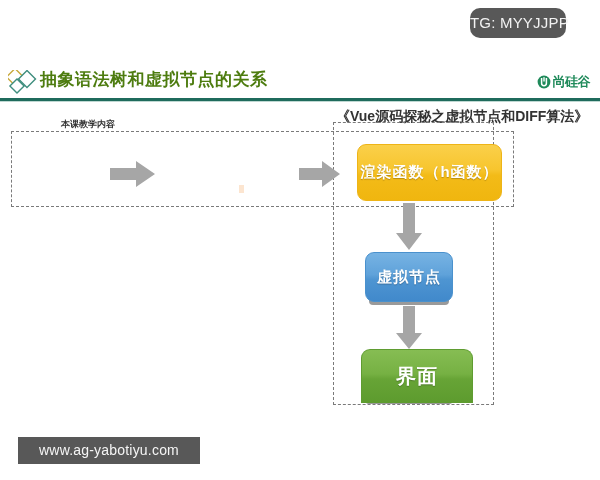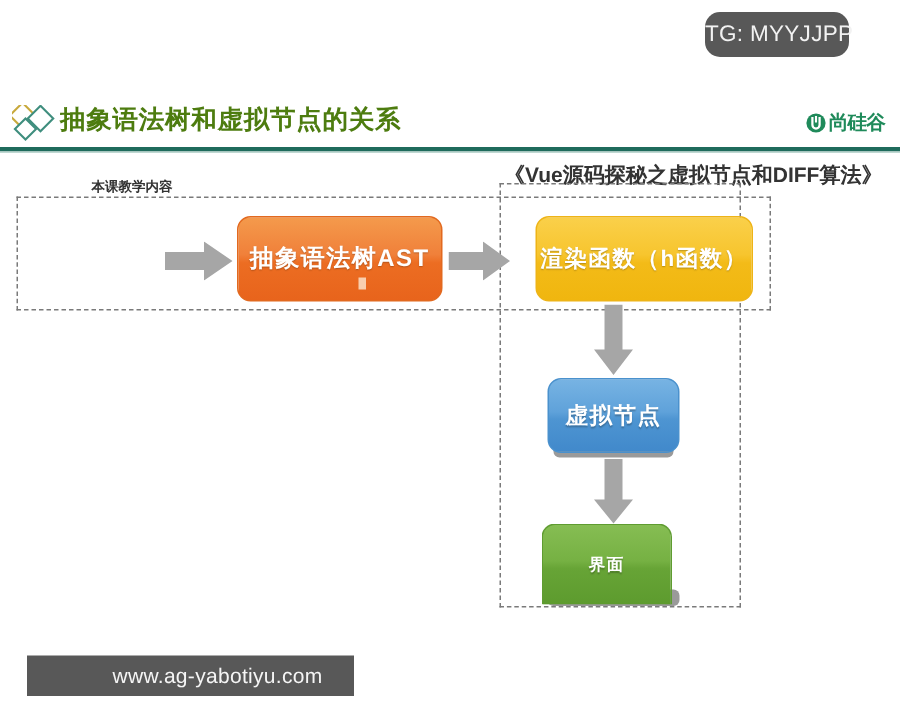--- a/index.html
+++ b/index.html
@@ -191,23 +191,23 @@
     width: 88px;
     height: 50px;
     font-size: 15px;
     background: linear-gradient(to bottom, #77b3e3 0%, #5fa2da 45%, #4e95d2 55%, #4189cb 100%);
     border: 1px solid #4a91cd;
     z-index: 2;
   }
   #node-ui {
     left: 361px;
     top: 349px;
-    width: 87px;
+    width: 112px;
     height: 54px;
-    font-size: 11px;
+    font-size: 20px;
     background: linear-gradient(to bottom, #86bd53 0%, #76b143 45%, #67a436 55%, #5d9b2e 100%);
     border: 1px solid #5f9c31;
     border-bottom: none;
     border-bottom-left-radius: 0;
     border-bottom-right-radius: 0;
     z-index: 2;
   }
   #shadow-vnode {
     left: 369px;
     top: 296px;
@@ -246,21 +246,20 @@
     top: 437px;
     width: 182px;
     height: 27px;
     background: #585858;
     color: #f5f5f5;
     font-size: 14px;
     line-height: 27px;
     text-align: center;
     letter-spacing: 0.2px;
     white-space: nowrap;
-    padding-left: 36px;
   }
 </style>
 </head>
 <body>
 
 <div id="slide">
 
   <div class="tg-watermark">TG: MYYJJPP</div>
 
   <div class="header-band"></div>
@@ -289,21 +288,20 @@
   <div class="header-rule"></div>
   <div class="header-rule2"></div>
 
   <div class="group-label" id="label-course">本课教学内容</div>
   <div class="dashed-box" id="group-course"></div>
 
   <div class="group-label" id="label-vue">《Vue源码探秘之虚拟节点和DIFF算法》</div>
   <div class="dashed-box" id="group-vue"></div>
 
 
-  <div class="node" id="node-ast">抽象语法树AST</div>
   <div class="cursor-artifact"></div>
 
   <div class="node" id="node-render">渲染函数（h函数）</div>
 
   <div class="node-shadow" id="shadow-vnode"></div>
   <div class="node" id="node-vnode">虚拟节点</div>
 
   <div class="node-shadow" id="shadow-ui"></div>
   <div class="node" id="node-ui">界面</div>
 

